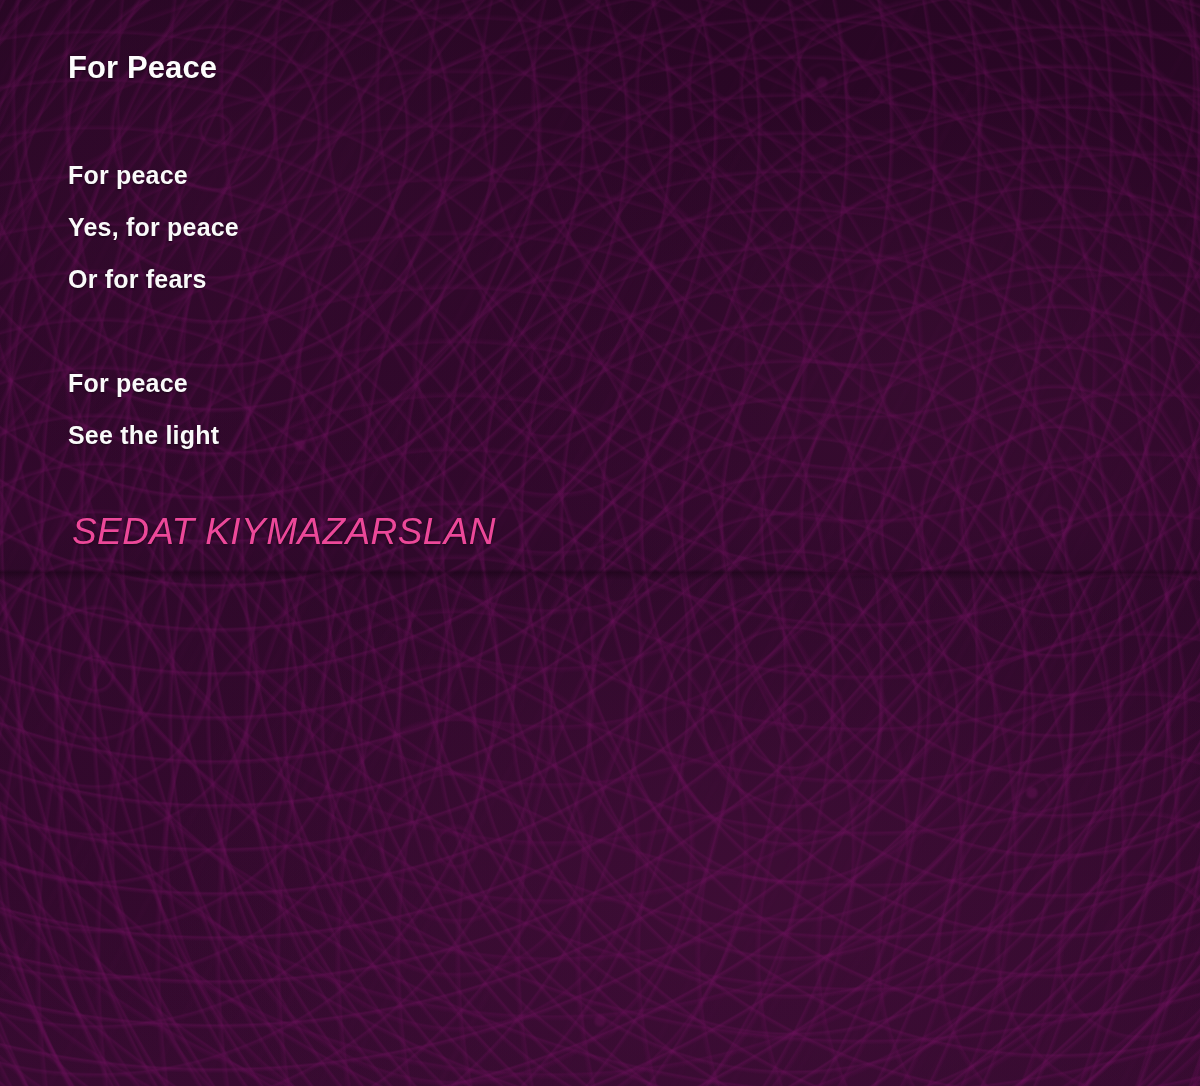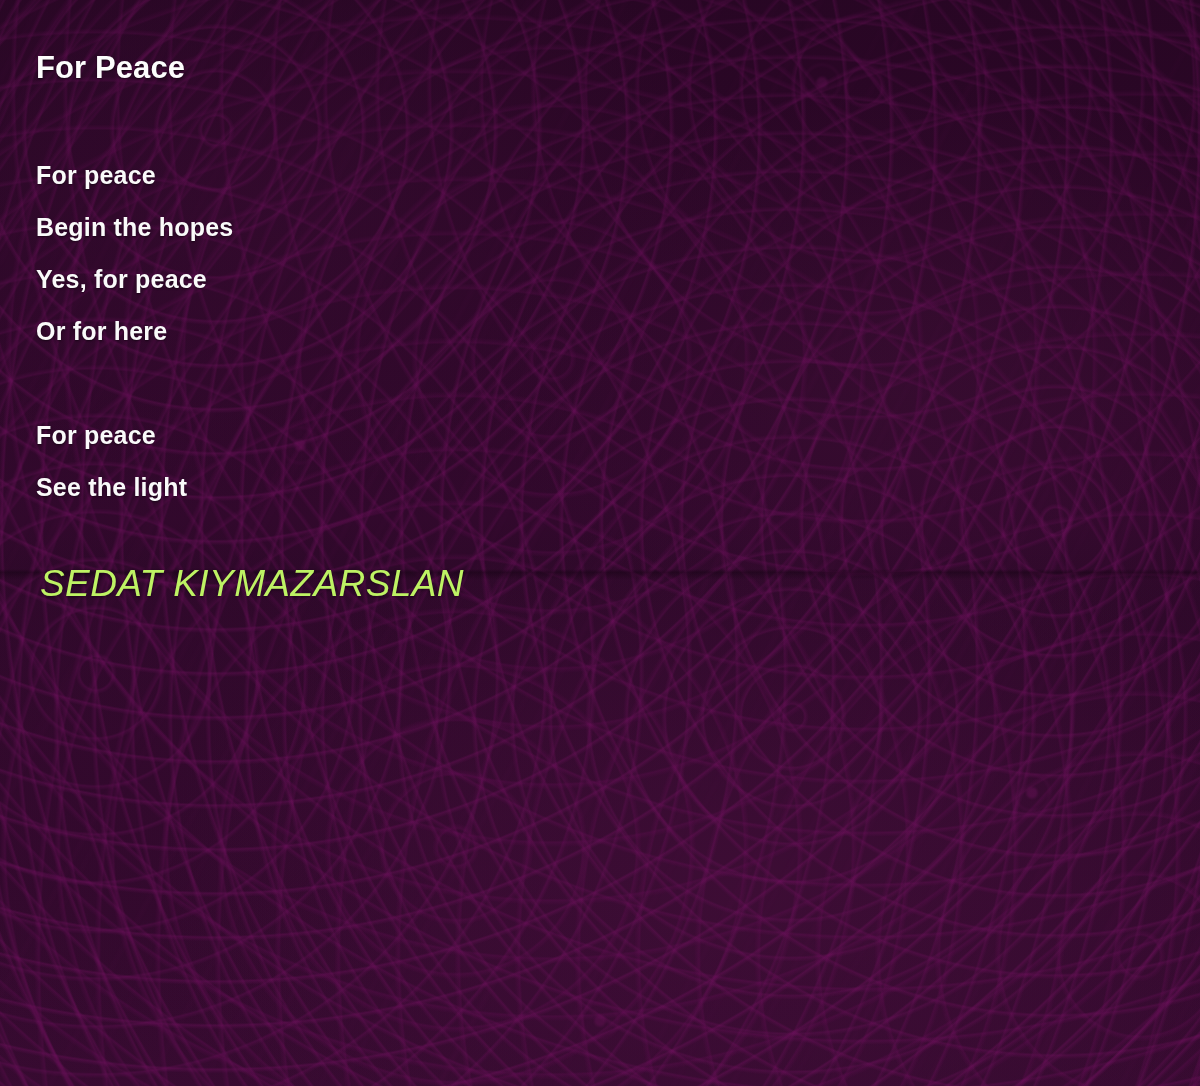--- a/index.html
+++ b/index.html
@@ -87,21 +87,21 @@
 
   
   #bg-shade {
     background: linear-gradient(180deg, rgba(22,3,20,.34) 0%, rgba(22,3,20,.20) 45%, rgba(22,3,20,.16) 100%);
   }
 
   
   #poem-content {
     position: relative;
     z-index: 5;
-    padding: 52px 60px 0 36px;
+    padding: 52px 60px 0 68px;
   }
 
   #poem-title {
     color: #fdfdfd;
     font-size: 31px;
     font-weight: bold;
     line-height: 1.05;
     letter-spacing: .1px;
     margin: 0 0 64px 0;
     text-shadow: 0 1px 2px rgba(0,0,0,.55);
@@ -115,21 +115,21 @@
     color: #fafafa;
     font-size: 25px;
     font-weight: bold;
     line-height: 52px;
     letter-spacing: .2px;
     white-space: pre;
     text-shadow: 0 1px 2px rgba(0,0,0,.5);
   }
 
   #poem-author {
-    color: #bef264;
+    color: #ec4899;
     font-size: 37px;
     font-style: italic;
     font-weight: normal;
     letter-spacing: .4px;
     line-height: 1;
     margin: 30px 0 0 4px;
     white-space: pre;
     text-shadow: 0 1px 3px rgba(0,0,0,.5);
   }
 </style>
@@ -145,23 +145,22 @@
   <div class="bg-layer" id="bg-weave"></div>
   <div class="bg-layer" id="bg-seam"></div>
   <div class="bg-layer" id="bg-shade"></div>
 
   <div id="poem-content">
 
     <h1 id="poem-title">For Peace</h1>
 
     <div class="stanza">
       <div class="poem-line">For peace</div>
-      <div class="poem-line">Begin the hopes</div>
       <div class="poem-line">Yes, for peace</div>
-      <div class="poem-line">Or for here</div>
+      <div class="poem-line">Or for fears</div>
     </div>
 
     <div class="stanza">
       <div class="poem-line">For peace</div>
       <div class="poem-line">See the light</div>
     </div>
 
     <div class="stanza">
     </div>
 

